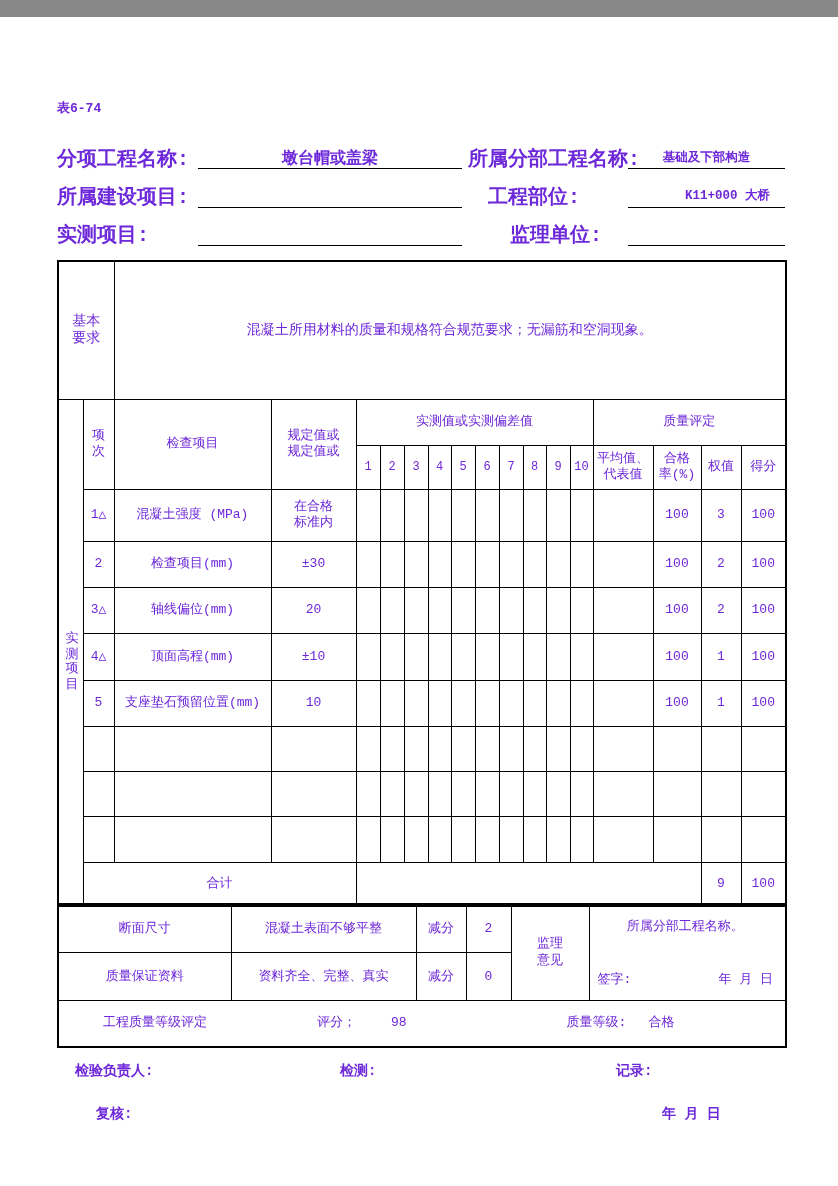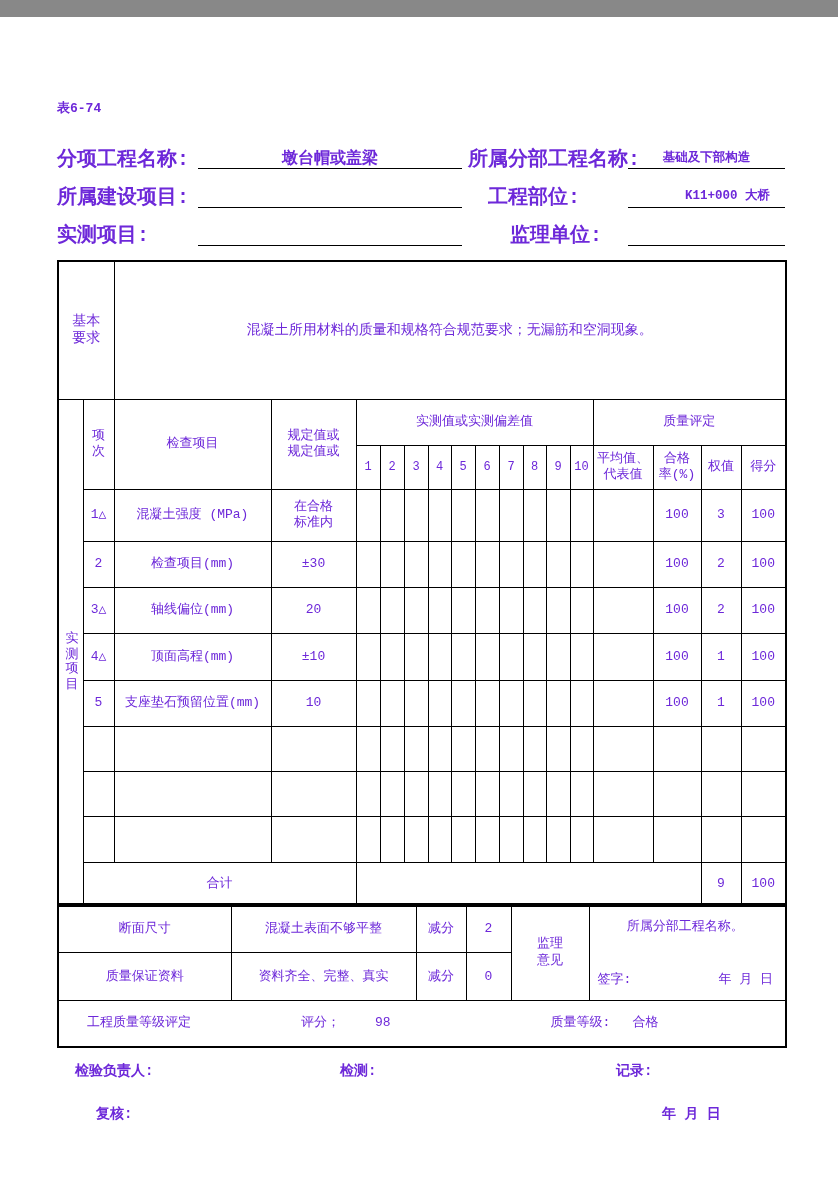--- a/index.html
+++ b/index.html
@@ -34,21 +34,21 @@
     writing-mode:vertical-rl; text-orientation:upright;
     letter-spacing:16px; font-size:13px; margin:0 auto;
   }
   .basic-label div { line-height:1.25; font-size:14px; }
   .basic-content { font-size:14px; }
   .sup-cell div { line-height:1.25; }
   .comment-cell { vertical-align:middle; }
   .comment-inner { display:flex; flex-direction:column; justify-content:space-between; height:95px; padding:14px 12px 12px 8px; }
   .comment-top { text-align:center; font-size:13px; }
   .comment-bottom { display:flex; justify-content:space-between; font-size:13px; }
-  .grade-row-inner { display:flex; align-items:center; height:100%; padding-left:28px; font-size:13px; white-space:nowrap; }
+  .grade-row-inner { display:flex; align-items:center; height:100%; padding-left:44px; font-size:13px; white-space:nowrap; }
   .footer-label { font-size:14px; font-weight:bold; white-space:nowrap; }
 </style>
 </head>
 <body>
 
 <div class="page">
 
   <div class="abs form-code" style="left:57px; top:82px;">表6-74</div>
 
   <div class="abs hlabel" style="left:57px; top:128px;">分项工程名称:</div>

